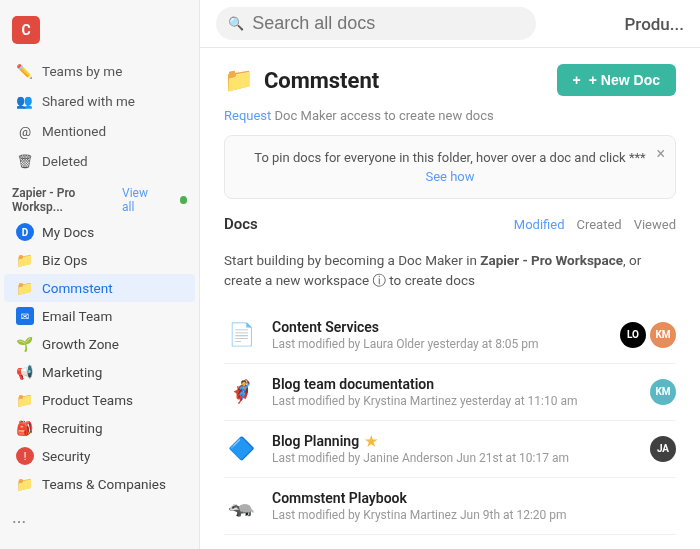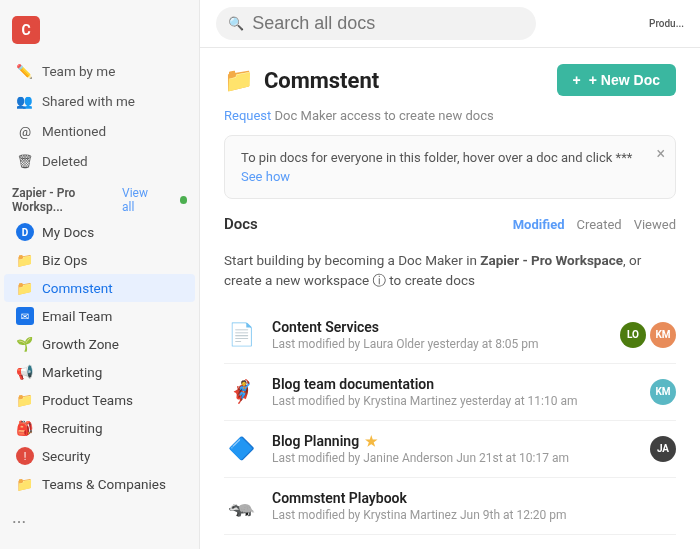--- a/index.html
+++ b/index.html
@@ -107,21 +107,21 @@
       padding: 6px 12px;
       gap: 8px;
       color: #999;
       font-size: 13px;
     }
     .search-bar input {
       border: none; background: transparent; outline: none; color: #555; font-size: 18px; width: 100%;
     }
     .header-workspace-label {
       margin-left: auto;
-      font-size: 10px;
+      font-size: 17px;
       color: #555;
       font-weight: 500;
     }
 
     
     #content {
       flex: 1;
       padding: 16px 24px;
       overflow-y: auto;
     }
@@ -162,21 +162,21 @@
 
     .info-banner {
       background: #fafafa;
       border: 1px solid #e8e8e8;
       border-radius: 8px;
       padding: 14px 16px;
       margin-bottom: 16px;
       position: relative;
       font-size: 13px;
       color: #555;
-      text-align: left;
+      text-align: center;
     }
     .info-banner .see-how { color: #5a9cf8; cursor: pointer; display: block; margin-top: 4px; }
     .info-banner .close-btn {
       position: absolute;
       top: 8px; right: 10px;
       cursor: pointer;
       color: #999;
       font-size: 16px;
     }
 
@@ -190,21 +190,21 @@
       font-size: 15px;
       font-weight: 600;
       color: #333;
     }
     .docs-sort-tabs {
       display: flex;
       gap: 12px;
       font-size: 13px;
       color: #888;
     }
-    .docs-sort-tabs .active { color: #5a9cf8; font-weight: 700; text-align: right; }
+    .docs-sort-tabs .active { color: #5a9cf8; font-weight: 400; text-align: right; }
     .docs-sort-tabs span { cursor: pointer; }
 
     .empty-state {
       font-size: 13.5px;
       color: #555;
       margin-bottom: 16px;
       line-height: 1.5;
     }
     .empty-state strong { font-weight: 700; }
 
@@ -236,38 +236,38 @@
       background: #ccc;
       display: flex; align-items: center; justify-content: center;
       font-size: 10px;
       color: white;
       font-weight: bold;
       overflow: hidden;
     }
     .star-icon { color: #f5b942; font-size: 14px; }
 
     
-    .av1 { background: #4d7c0f; }
+    .av1 { background: #000000; }
     .av2 { background: #e88c5a; }
     .av3 { background: #5ab8c4; }
     .av4 { background: #404040; }
   </style>
 </head>
 <body>
 
 <div id="sidebar">
   <div class="sidebar-top-logo">
     <div class="logo-box">
       <span>C</span>
     </div>
   </div>
 
   <div class="sidebar-nav-item">
     <span class="icon">✏️</span>
-    <span>Team by me</span>
+    <span>Teams by me</span>
   </div>
   <div class="sidebar-nav-item">
     <span class="icon">👥</span>
     <span>Shared with me</span>
   </div>
   <div class="sidebar-nav-item">
     <span class="icon">@</span>
     <span>Mentioned</span>
   </div>
   <div class="sidebar-nav-item">

